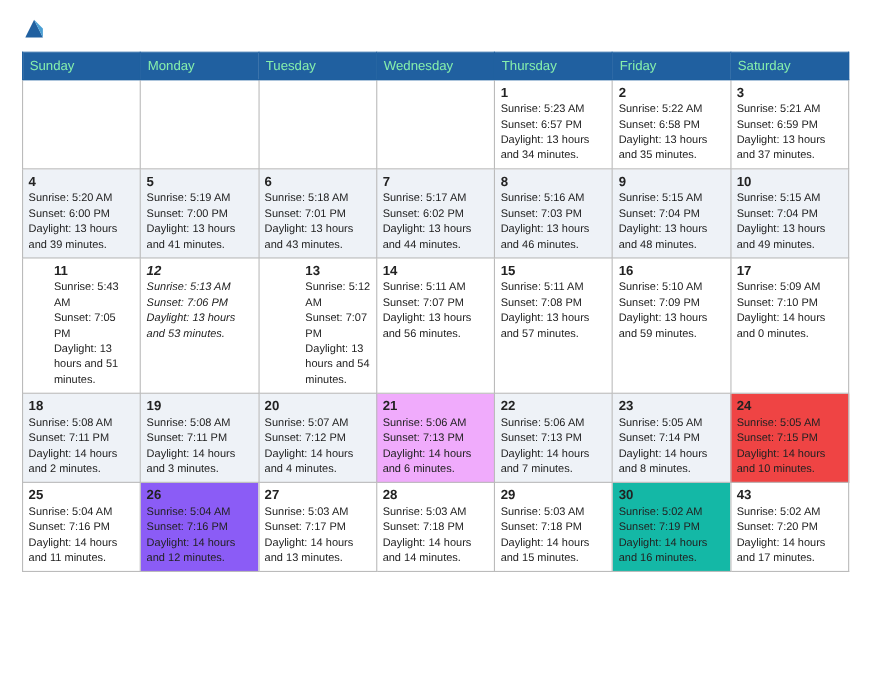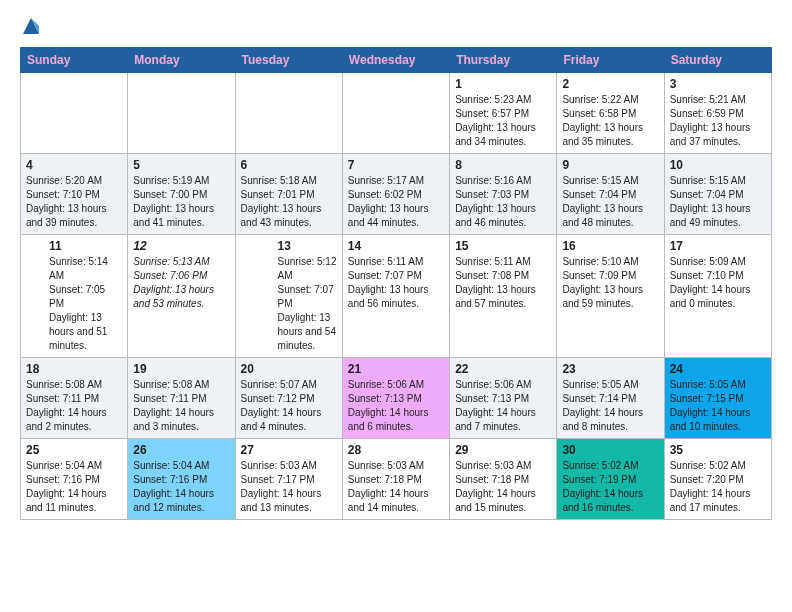--- a/index.html
+++ b/index.html
@@ -40,23 +40,23 @@
       color: #444;
       margin-top: 2px;
     }
     .calendar {
       width: 100%;
       border-collapse: collapse;
       border: 1px solid #bbb;
     }
     .calendar th {
       background: #2060a0;
-      color: #f9a8d4;
+      color: #86efac;
       font-size: 12px;
-      font-weight: bold;
+      font-weight: normal;
       padding: 5px 6px;
       text-align: left;
       border: 1px solid #2060a0;
     }
     .calendar td {
       vertical-align: top;
       border: 1px solid #bbb;
       padding: 4px 5px;
       width: calc(100% / 7);
       min-height: 80px;
@@ -145,21 +145,21 @@
             <span class="day-number">3</span>
             <div class="day-info" style="white-space: pre-line;">Sunrise: 5:21 AM
 Sunset: 6:59 PM
 Daylight: 13 hours and 37 minutes.</div>
           </td>
         </tr>
         <tr class="row-even">
           <td style="background: rgb(238, 242, 247);">
             <span class="day-number">4</span>
             <div class="day-info" style="white-space: pre-line;">Sunrise: 5:20 AM
-Sunset: 7:10 PM
+Sunset: 6:00 PM
 Daylight: 13 hours and 39 minutes.</div>
           </td>
           <td style="background: rgb(238, 242, 247);">
             <span class="day-number">5</span>
             <div class="day-info" style="white-space: pre-line;">Sunrise: 5:19 AM
 Sunset: 7:00 PM
 Daylight: 13 hours and 41 minutes.</div>
           </td>
           <td style="background: rgb(238, 242, 247);">
             <span class="day-number">6</span>
@@ -188,21 +188,21 @@
           <td style="background: rgb(238, 242, 247);">
             <span class="day-number">10</span>
             <div class="day-info" style="white-space: pre-line;">Sunrise: 5:15 AM
 Sunset: 7:04 PM
 Daylight: 13 hours and 49 minutes.</div>
           </td>
         </tr>
         <tr class="row-odd">
           <td style="background: rgb(255, 255, 255); padding-left: 28px;">
             <span class="day-number">11</span>
-            <div class="day-info" style="white-space: pre-line;">Sunrise: 5:14 AM
+            <div class="day-info" style="white-space: pre-line;">Sunrise: 5:43 AM
 Sunset: 7:05 PM
 Daylight: 13 hours and 51 minutes.</div>
           </td>
           <td style="background: rgb(255, 255, 255); font-style: italic;">
             <span class="day-number">12</span>
             <div class="day-info" style="white-space: pre-line;">Sunrise: 5:13 AM
 Sunset: 7:06 PM
 Daylight: 13 hours and 53 minutes.</div>
           </td>
           <td style="background: rgb(255, 255, 255); padding-left: 42px;">
@@ -266,35 +266,35 @@
             <div class="day-info" style="white-space: pre-line;">Sunrise: 5:06 AM
 Sunset: 7:13 PM
 Daylight: 14 hours and 7 minutes.</div>
           </td>
           <td style="background: rgb(238, 242, 247);">
             <span class="day-number">23</span>
             <div class="day-info" style="white-space: pre-line;">Sunrise: 5:05 AM
 Sunset: 7:14 PM
 Daylight: 14 hours and 8 minutes.</div>
           </td>
-          <td style="background: #0ea5e9;">
+          <td style="background: #ef4444;">
             <span class="day-number">24</span>
             <div class="day-info" style="white-space: pre-line;">Sunrise: 5:05 AM
 Sunset: 7:15 PM
 Daylight: 14 hours and 10 minutes.</div>
           </td>
         </tr>
         <tr class="row-odd">
           <td style="background: rgb(255, 255, 255);">
             <span class="day-number">25</span>
             <div class="day-info" style="white-space: pre-line;">Sunrise: 5:04 AM
 Sunset: 7:16 PM
 Daylight: 14 hours and 11 minutes.</div>
           </td>
-          <td style="background: #7dd3fc;">
+          <td style="background: #8b5cf6;">
             <span class="day-number">26</span>
             <div class="day-info" style="white-space: pre-line;">Sunrise: 5:04 AM
 Sunset: 7:16 PM
 Daylight: 14 hours and 12 minutes.</div>
           </td>
           <td style="background: rgb(255, 255, 255);">
             <span class="day-number">27</span>
             <div class="day-info" style="white-space: pre-line;">Sunrise: 5:03 AM
 Sunset: 7:17 PM
 Daylight: 14 hours and 13 minutes.</div>
@@ -311,21 +311,21 @@
 Sunset: 7:18 PM
 Daylight: 14 hours and 15 minutes.</div>
           </td>
           <td style="background: #14b8a6;">
             <span class="day-number">30</span>
             <div class="day-info" style="white-space: pre-line;">Sunrise: 5:02 AM
 Sunset: 7:19 PM
 Daylight: 14 hours and 16 minutes.</div>
           </td>
           <td style="background: rgb(255, 255, 255);">
-            <span class="day-number">35</span>
+            <span class="day-number">43</span>
             <div class="day-info" style="white-space: pre-line;">Sunrise: 5:02 AM
 Sunset: 7:20 PM
 Daylight: 14 hours and 17 minutes.</div>
           </td>
         </tr>
       </tbody>
   </table>
 </div>
 
 </body></html>

